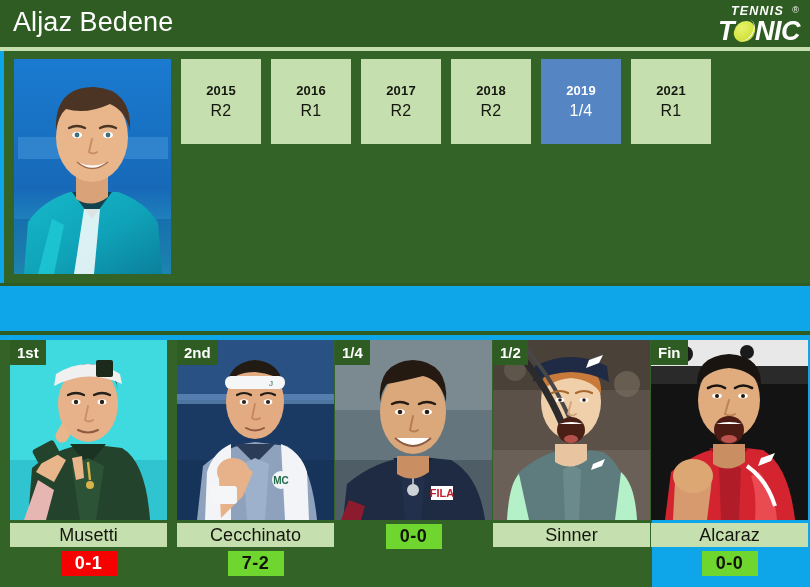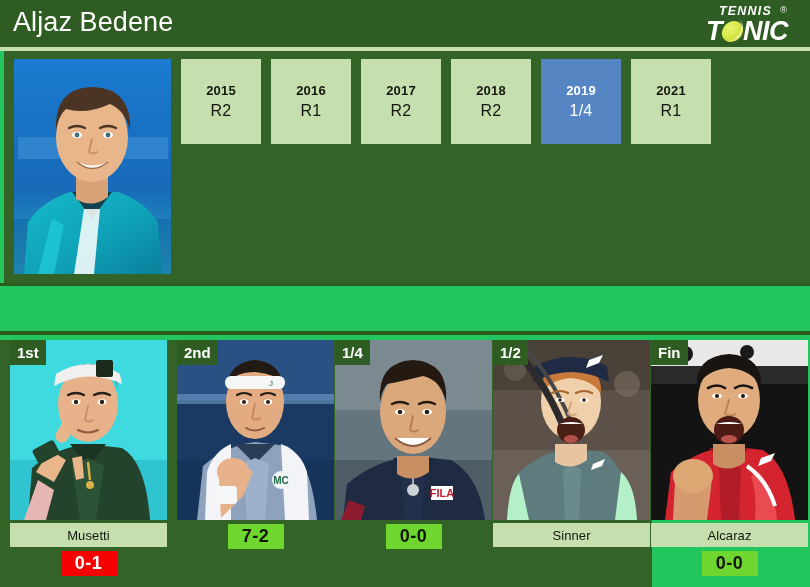--- a/index.html
+++ b/index.html
@@ -9,42 +9,42 @@
     height: 587px;
     overflow: hidden;
     background: #2f5c22;
     font-family: "Liberation Sans", sans-serif;
   }
 
   .app {
     position: relative;
     width: 810px;
     height: 587px;
-    background: #22c55e;
+    background: #0ea5e9;
   }
 
   
   .header {
     position: absolute;
     left: 0; top: 0;
     width: 810px; height: 47px;
     background: #2f5c22;
   }
   .header-title {
     position: absolute;
     left: 13px; top: 7px;
     font-size: 27px;
     font-weight: 400;
     color: #ffffff;
     letter-spacing: 0.1px;
     white-space: nowrap;
   }
   .logo {
     position: absolute;
-    right: 22px; top: 4px;
+    right: 10px; top: 4px;
     width: 118px; height: 40px;
   }
   .logo-top {
     position: absolute;
     right: 16px; top: 0px;
     font-size: 12.5px;
     font-weight: bold;
     font-style: italic;
     color: #ffffff;
     letter-spacing: 1.2px;
@@ -203,21 +203,21 @@
     align-items: center;
     justify-content: center;
     z-index: 3;
   }
   .card-name {
     margin-top: 3px;
     width: 157px;
     height: 24px;
     background: #c5dfae;
     color: #14160f;
-    font-size: 13px;
+    font-size: 18px;
     display: flex;
     align-items: center;
     justify-content: center;
     letter-spacing: 0.1px;
   }
   .card-score-wrap {
     width: 157px;
     margin-top: 4px;
     display: flex;
     justify-content: center;
@@ -391,20 +391,21 @@
           <ellipse cx="91" cy="62" rx="4.3" ry="2.7" fill="#fff"></ellipse>
           <circle cx="67" cy="62" r="2.1" fill="#2e2013"></circle>
           <circle cx="91" cy="62" r="2.1" fill="#2e2013"></circle>
           <path d="M60 55 Q67 51 74 55" stroke="#211b14" stroke-width="2.2" fill="none" stroke-linecap="round"></path>
           <path d="M84 55 Q91 51 98 55" stroke="#211b14" stroke-width="2.2" fill="none" stroke-linecap="round"></path>
           <path d="M78 64 L75 78 Q79 81 83 78" stroke="#c4865f" stroke-width="1.8" fill="none" stroke-linecap="round"></path>
           <path d="M69 88 Q78 93 87 88" stroke="#8d5a42" stroke-width="2" fill="none" stroke-linecap="round"></path>
         </svg>
         <div class="round-badge">2nd</div>
       </div>
+      <div class="card-name">Cecchinato</div>
       <div class="card-score-wrap">
         <div class="card-score score-green">7-2</div>
       </div>
     </div>
 
     <div class="card" style="left:335px;">
       <div class="card-photo">
         <svg viewBox="0 0 157 180" preserveAspectRatio="xMidYMid slice">
           <rect width="157" height="180" fill="#6e7d84"></rect>
           <rect y="0" width="157" height="70" fill="#7b8a90"></rect>

